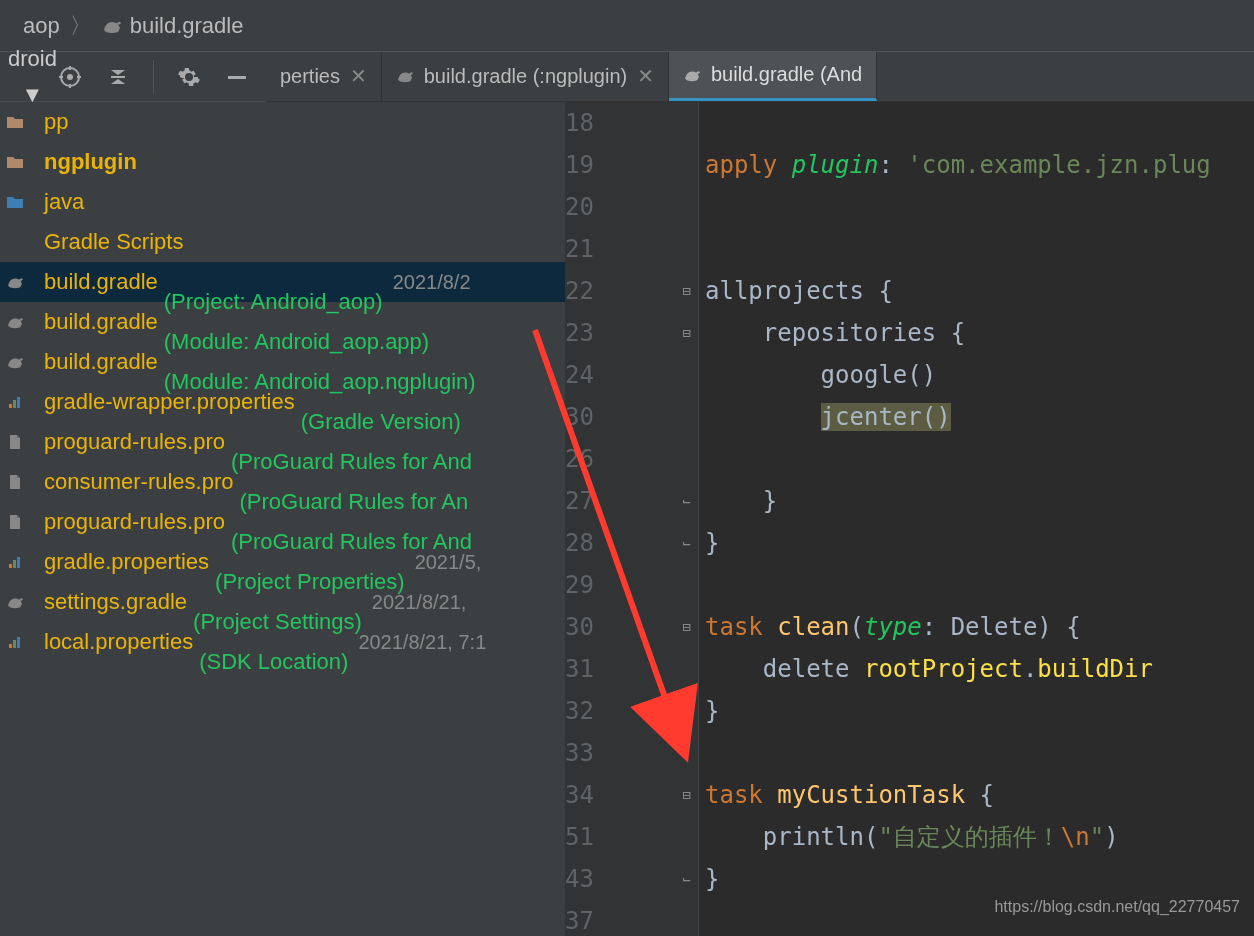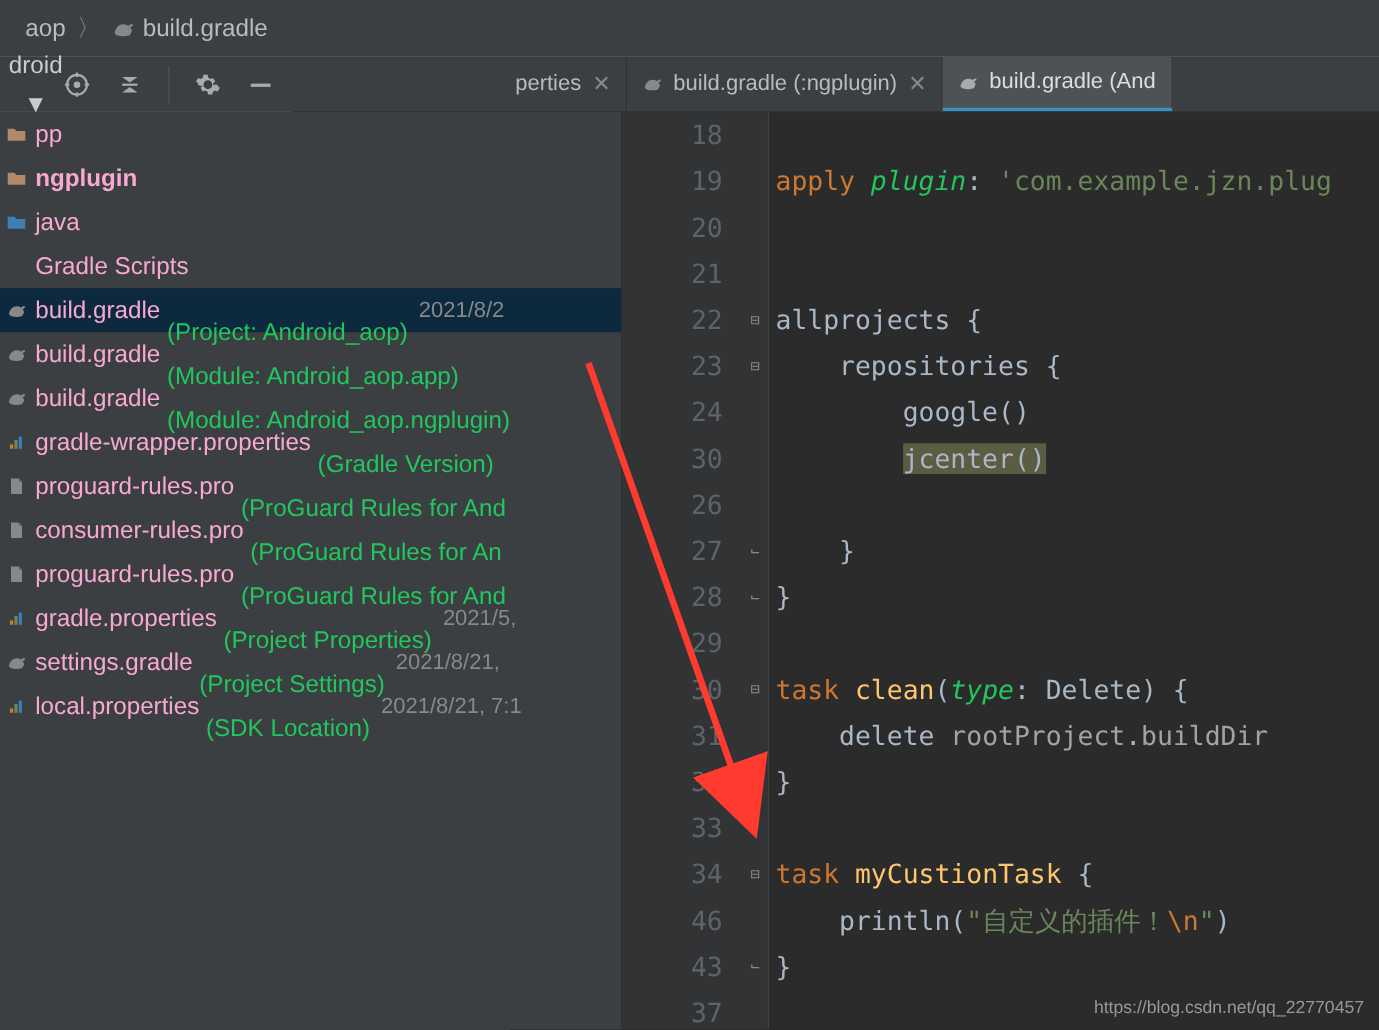--- a/index.html
+++ b/index.html
@@ -83,21 +83,21 @@
 .tree-item {
   height: 40px;
   display: flex;
   align-items: center;
   padding-left: 4px;
   white-space: nowrap;
   cursor: pointer;
 }
 .tree-item.selected { background: #0d293e; }
 .tree-icon { width: 22px; display: inline-flex; justify-content: center; margin-right: 6px; font-size: 16px; }
-.tree-label { color: #f9a8d4; }
+.tree-label { color: #eab308; margin-left: 12px; }
 .tree-hint { color: #22c55e; margin-left: 6px; margin-top: 40px; }
 .tree-date { color: #888; margin-left: 10px; font-size: 20px; }
 
 
 .editor-area {
   flex: 1;
   display: flex;
   flex-direction: column;
   background: #2b2b2b;
   position: relative;
@@ -105,21 +105,20 @@
 .tabs {
   height: 50px;
   display: flex;
   background: #3c3f41;
   border-bottom: 1px solid #323232;
   align-items: stretch;
   position: absolute;
   top: -50px;
   left: 0;
   right: 0;
-  justify-content: center;
 }
 .tab {
   display: flex;
   align-items: center;
   padding: 0 14px;
   gap: 10px;
   font-size: 20px;
   color: #bbb;
   border-right: 1px solid #323232;
   cursor: pointer;
@@ -136,21 +135,20 @@
 .editor {
   flex: 1;
   display: flex;
   font-family: "Menlo", "Consolas", monospace;
   font-size: 24px;
   line-height: 42px;
   overflow: hidden;
 }
 .gutter {
   width: 110px;
-  text-align: right;
   padding-right: 18px;
   color: #606366;
   background: #313335;
   user-select: none;
   position: relative;
 }
 .gutter-line { height: 42px; position: relative; }
 .fold-col {
   width: 24px;
   background: #313335;
@@ -170,36 +168,36 @@
   white-space: pre;
 }
 .code-line { height: 42px; }
 
 
 .kw { color: #cc7832; }
 .ident { color: #a9b7c6; }
 .str { color: #6a8759; }
 .fn { color: #ffc66d; }
 .param { color: #22c55e; font-style: italic; }
-.prop { color: #a3a3a3; }
+.prop { color: #fde047; }
 .brace { color: #a9b7c6; }
 .hilite { background: #5c5c42; }
 .esc { color: #cc7832; }
 
 
 .arrow-svg {
   position: absolute;
   pointer-events: none;
   z-index: 100;
 }
 
 
 .watermark {
   position: absolute;
-  bottom: 10px;
+  bottom: 20px;
   right: 14px;
   font-size: 16px;
   color: #999;
   z-index: 50;
 }
 
 
 svg { display: block; }
 </style>
 </head>
@@ -429,21 +427,21 @@
           <div class="gutter-line">30</div>
           <div class="gutter-line">26</div>
           <div class="gutter-line">27</div>
           <div class="gutter-line">28</div>
           <div class="gutter-line">29</div>
           <div class="gutter-line">30</div>
           <div class="gutter-line">31</div>
           <div class="gutter-line">32</div>
           <div class="gutter-line">33</div>
           <div class="gutter-line">34</div>
-          <div class="gutter-line">46</div>
+          <div class="gutter-line">51</div>
           <div class="gutter-line">43</div>
           <div class="gutter-line">37</div>
         </div>
       <div class="fold-col" id="foldcol">
           <div class="fold-mark"></div>
           <div class="fold-mark"></div>
           <div class="fold-mark"></div>
           <div class="fold-mark"></div>
           <div class="fold-mark">⊟</div>
           <div class="fold-mark">⊟</div>

